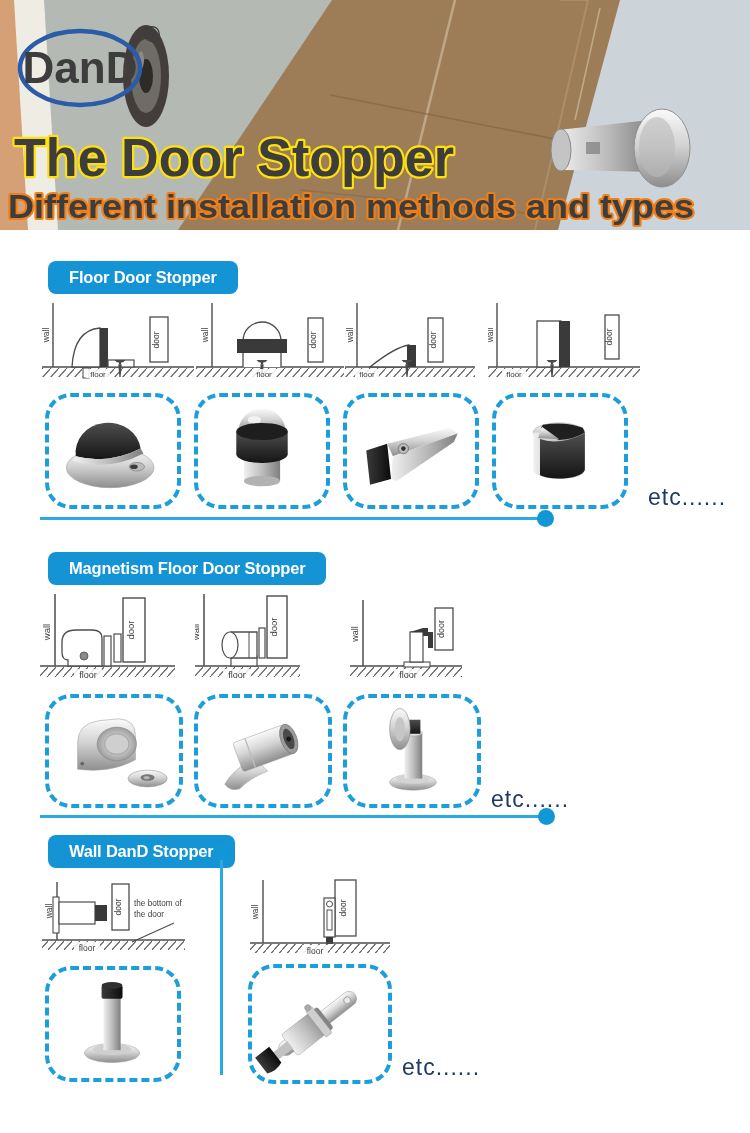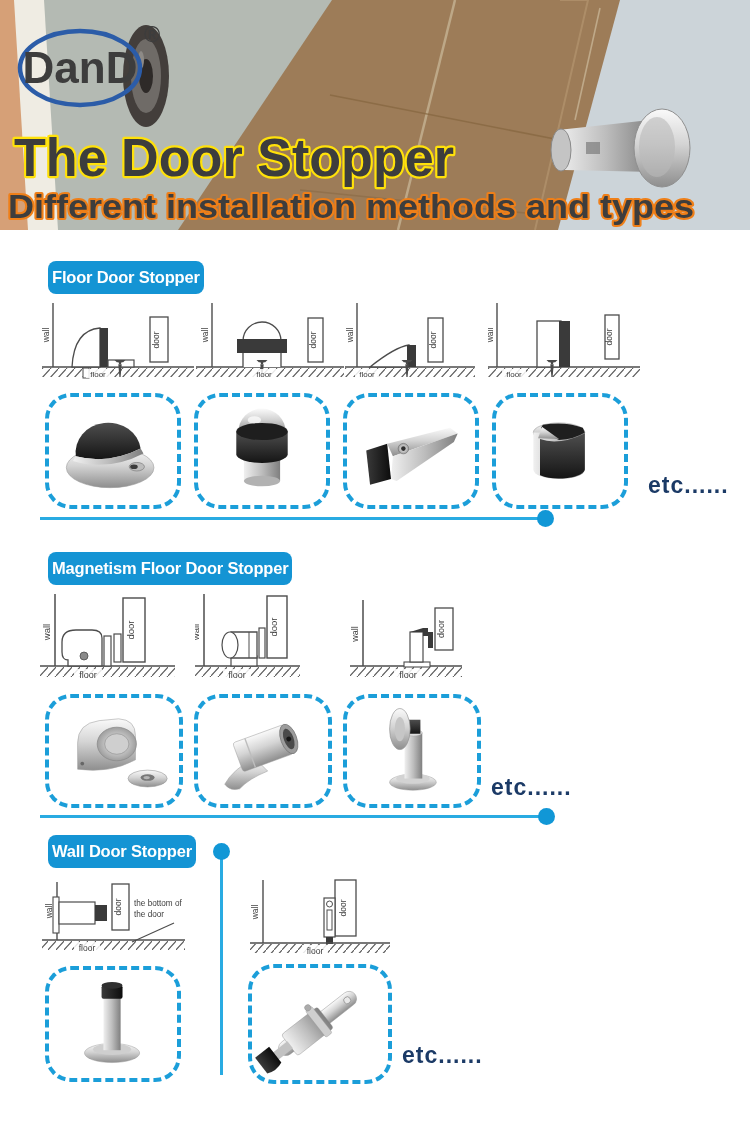--- a/index.html
+++ b/index.html
@@ -2,26 +2,26 @@
 <html><head>
 <meta charset="utf-8">
 <style>
   html,body{margin:0;padding:0;background:#fff;}
   #page{position:relative;width:750px;height:1133px;background:#ffffff;overflow:hidden;
         font-family:"Liberation Sans", sans-serif;}
   .abs{position:absolute;}
   
   .btn{position:absolute;height:33px;background:#1494d4;border-radius:8px;color:#fff;
        font-weight:bold;font-size:16.5px;display:flex;align-items:center;justify-content:center;
-       padding:0 4px;letter-spacing:-0.2px;}
+       padding:0 21px;letter-spacing:-0.2px;}
   
   .pbox{position:absolute;border:4px dashed #1b9ed9;border-radius:26px;
         display:flex;align-items:center;justify-content:center;background:#fff;}
   
-  .etc{position:absolute;font-weight:bold;font-size:23px;color:#1b3a66;letter-spacing:1px;}
+  .etc{position:absolute;font-weight:normal;font-size:23px;color:#1b3a66;letter-spacing:1px;margin-top:12px;}
   
   .hline{position:absolute;height:3px;background:#29abe2;}
   .dot{position:absolute;width:17px;height:17px;border-radius:50%;background:#1197d6;}
   .vline{position:absolute;width:3px;background:#29abe2;}
   
   svg text{font-family:"Liberation Sans", sans-serif;fill:#3d3d3d;}
   .dg{position:absolute;}
 </style>
 </head>
 <body>
@@ -284,21 +284,21 @@
       <rect x="57" y="19" width="17" height="15" fill="url(#darkG)"></rect>
       <ellipse cx="52" cy="29" rx="11" ry="22" fill="url(#steelV)" stroke="#949494" stroke-width="0.7"></ellipse>
       <ellipse cx="52" cy="29" rx="5.5" ry="13" fill="#c6c6c6"></ellipse>
     </svg>
   </div>
   <div class="etc" style="left:491px;top:774px">etc......</div>
 
   <div class="hline" style="left:40px;top:815px;width:507px"></div>
   <div class="dot" style="left:538px;top:808px"></div>
 
-  <div class="btn" style="left:48px;top:835px">Wall Door Stopper</div>
+  <div class="btn" style="left:48px;top:835px">Wall DanD Stopper</div>
 
   <div class="vline" style="left:220px;top:847px;height:228px"></div>
   <div class="dot" style="left:213px;top:843px"></div>
 
   <svg class="dg" style="left:40px;top:878px" width="180" height="95" viewBox="0 0 180 95">
     <path d="M17,4 V62" stroke="#4c4c4c" stroke-width="1.4" fill="none"></path>
     <text x="12" y="33" font-size="8.5" text-anchor="middle" transform="rotate(-90 12 33)">wall</text>
     <rect x="13" y="19" width="6" height="36" fill="#fff" stroke="#4c4c4c" stroke-width="1.1"></rect>
     <rect x="19" y="24" width="36" height="22" fill="#fff" stroke="#4c4c4c" stroke-width="1.2"></rect>
     <rect x="55" y="27" width="12" height="16" fill="#3a3a3a"></rect>

